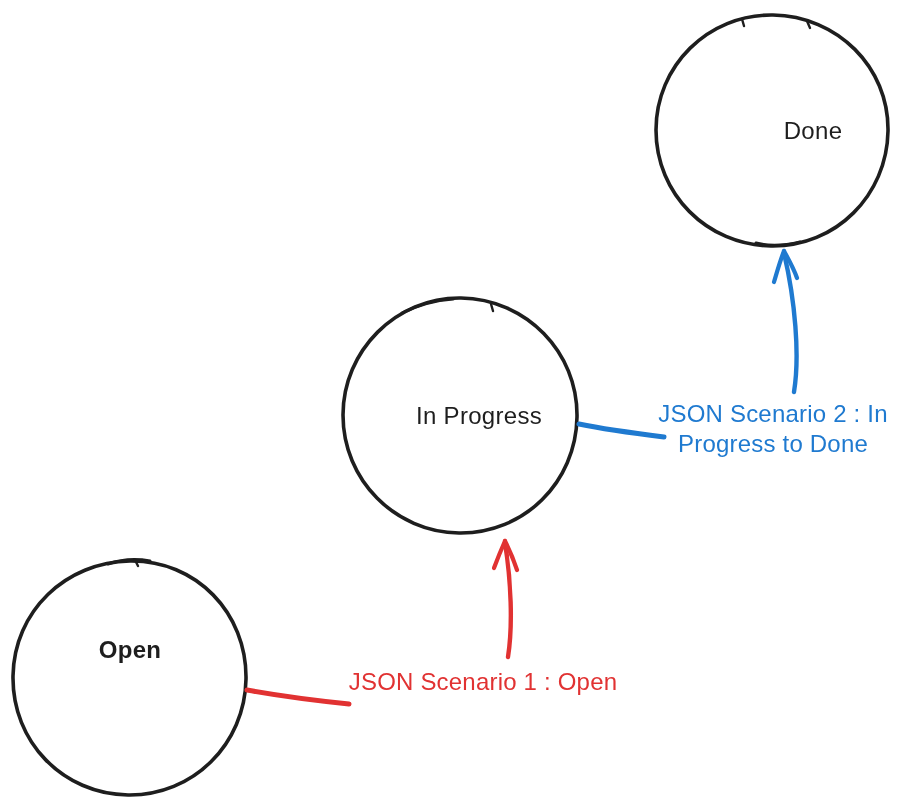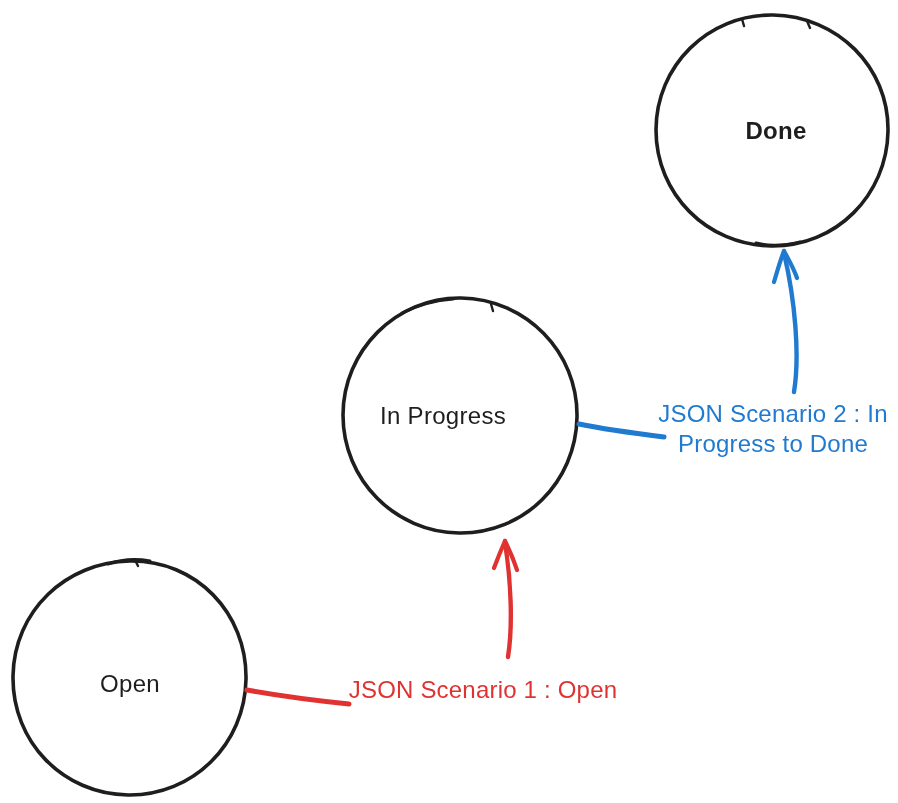--- a/index.html
+++ b/index.html
@@ -40,21 +40,21 @@
   }
   .edge-label{
     position:absolute;
     font-size:24px;
     line-height:30px;
     text-align:center;
     width:300px;
     transform:translateX(-50%);
     letter-spacing:0.2px;
   }
-  .edge-label.red{ color:var(--red);margin-top:8px; }
+  .edge-label.red{ color:var(--red); }
   .edge-label.blue{ color:var(--blue); }
 </style>
 </head>
 <body>
 
 <div class="canvas">
 
   <svg class="strokes" viewBox="0 0 898 803" xmlns="http://www.w3.org/2000/svg">
 
     <g>
@@ -96,25 +96,25 @@
     </g>
 
     <g>
       <path class="blue-stroke" stroke-width="5" d="M 579 424 C 608 430, 640 434, 664 437"></path>
       <path class="blue-stroke" stroke-width="4.4" d="M 794 392 C 800 355, 795 300, 784 253"></path>
       <path class="blue-stroke" stroke-width="4.2" d="M 784 251 C 780 261, 777 272, 774 282"></path>
       <path class="blue-stroke" stroke-width="4.2" d="M 784 251 C 789 260, 794 269, 797 278"></path>
     </g>
   </svg>
 
-  <div class="node-label" style="left:130px; top:684px;">Open</div>
+  <div class="node-label" style="left:130px; top:650px;font-weight:bold;">Open</div>
 
-  <div class="node-label" style="left:443px; top:416px;">In Progress</div>
+  <div class="node-label" style="left:479px; top:416px;">In Progress</div>
 
-  <div class="node-label" style="left:776px; top:131px;font-weight:bold;">Done</div>
+  <div class="node-label" style="left:813px; top:131px;">Done</div>
 
   <div class="edge-label red" style="left:483px; top:667px;">
     <div>JSON Scenario 1 : Open</div>
   </div>
 
   <div class="edge-label blue" style="left:773px; top:399px;">
     <div>JSON Scenario 2 : In</div>
     <div>Progress to Done</div>
   </div>
 

